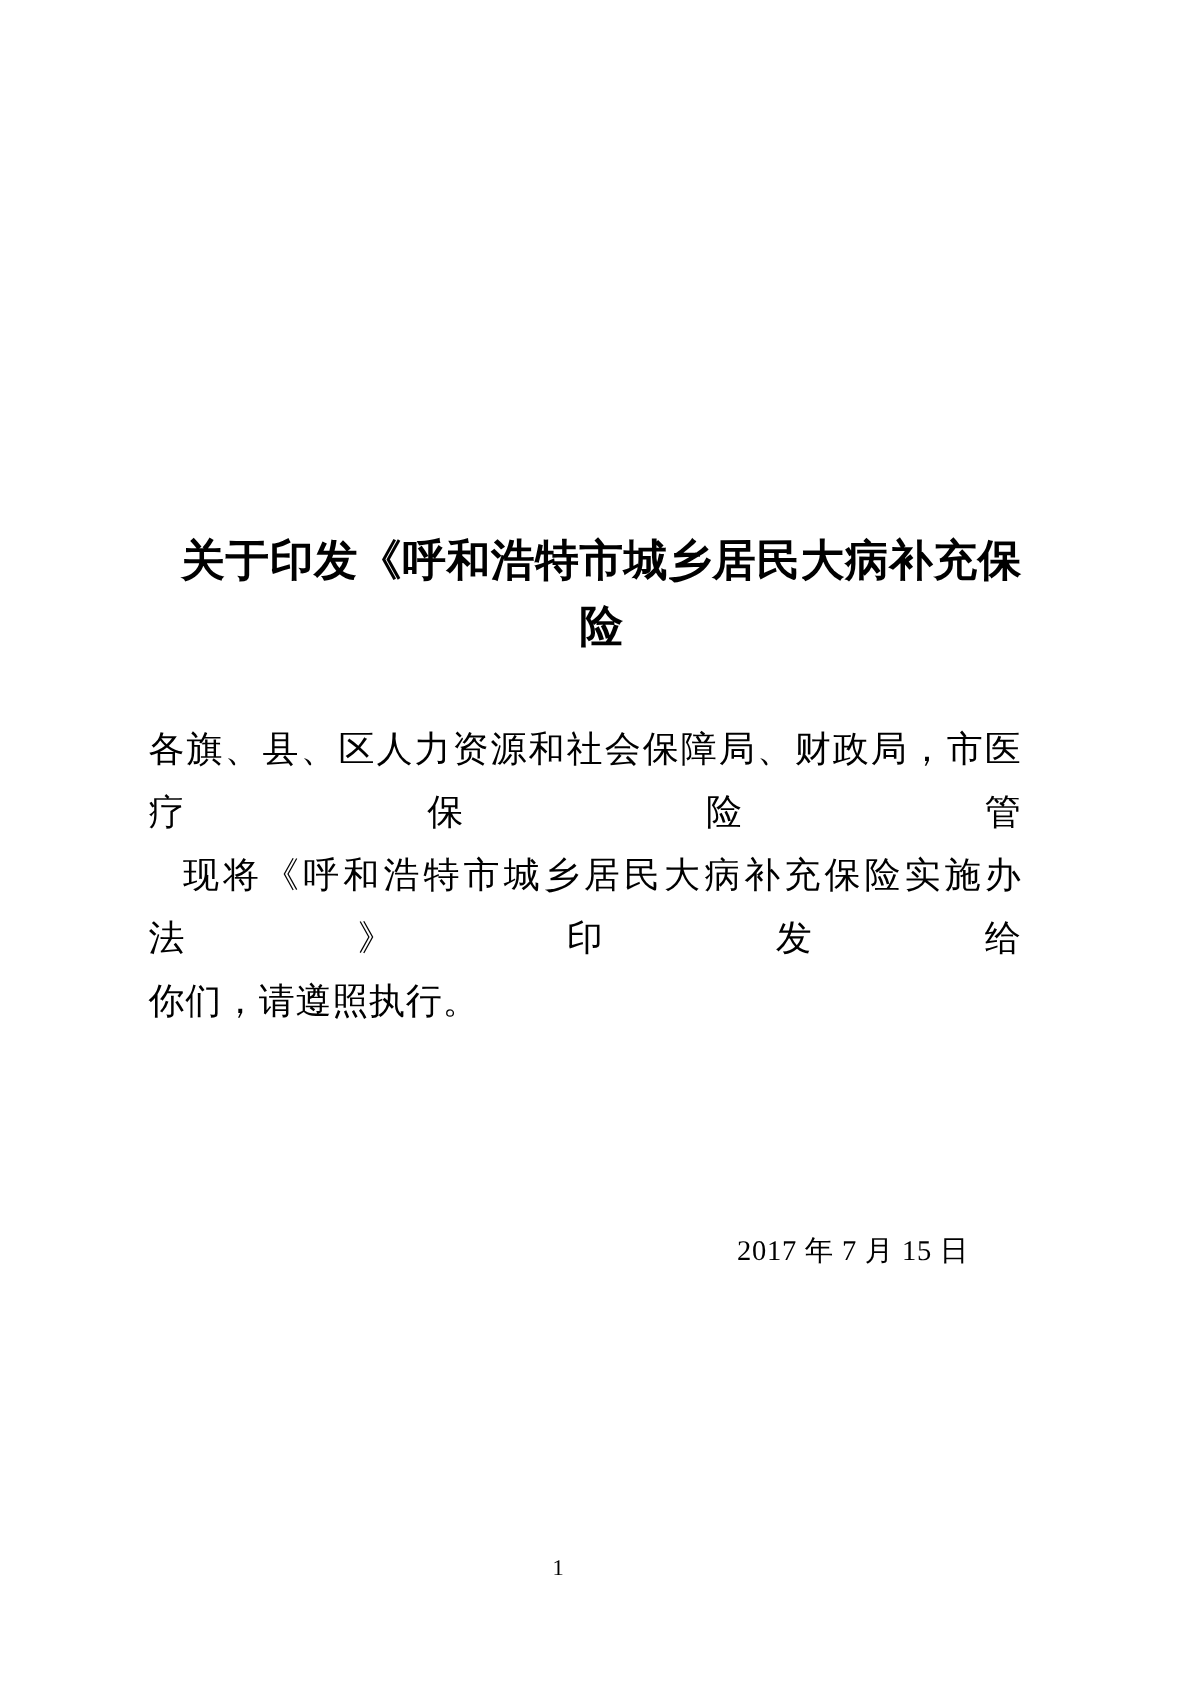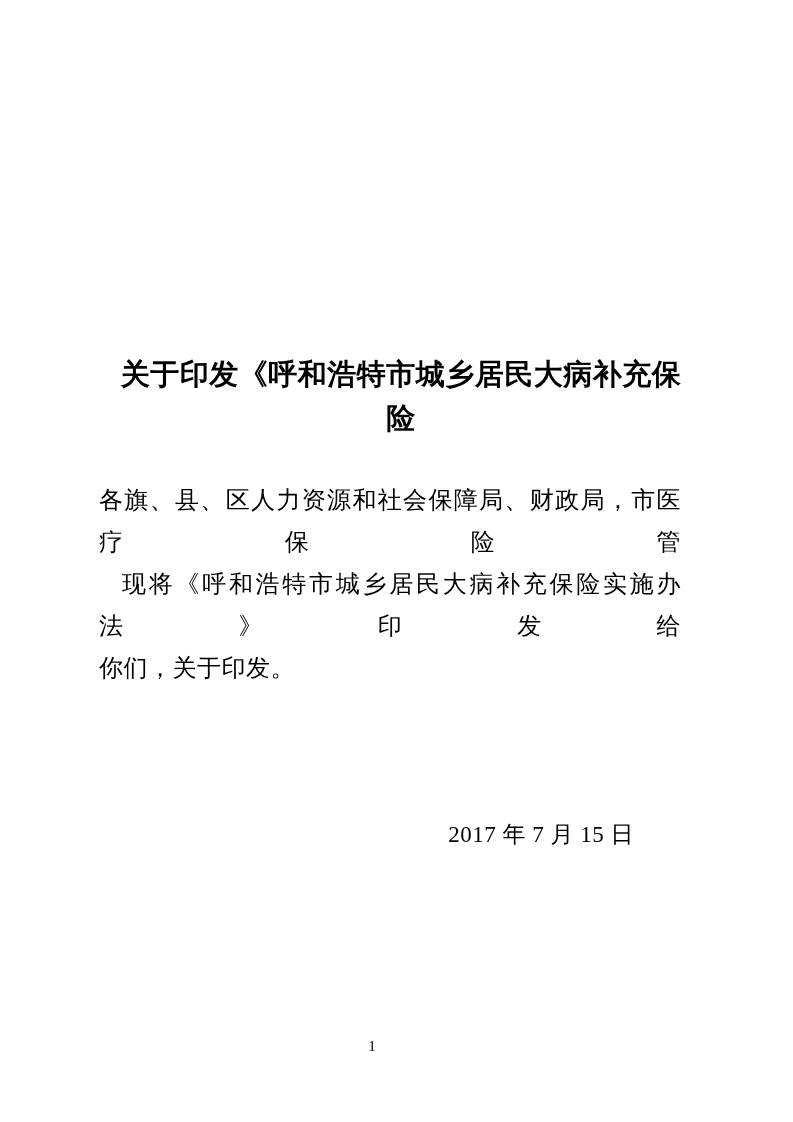--- a/index.html
+++ b/index.html
@@ -50,22 +50,22 @@
   }
   .doc-body .line.fill {
     text-align-last: justify;
   }
   .doc-body .line.indent {
     text-indent: 23px;
   }
   .doc-date {
     position: absolute;
     top: 814px;
-    right: 110px;
-    font-size: 23px;
+    right: 98px;
+    font-size: 19px;
     line-height: 42px;
     letter-spacing: 0.5px;
     text-align: left;
   }
   .page-footer {
     position: absolute;
     top: 1036px;
     left: 0;
     width: 100%;
     text-align: center;
@@ -81,21 +81,21 @@
   <h1 class="doc-title">
     <span class="line">关于印发《呼和浩特市城乡居民大病补充保险</span>
   </h1>
 
   <div class="doc-body">
     <p>
       <span class="line fill">各旗、县、区人力资源和社会保障局、财政局，市医疗保险管</span>
     </p>
     <p>
       <span class="line fill indent">现将《呼和浩特市城乡居民大病补充保险实施办法》印发给</span>
-      <span class="line">你们，关于印发。</span>
+      <span class="line">你们，请遵照执行。</span>
     </p>
   </div>
 
   <div class="doc-date">2017 年 7 月 15 日</div>
 
   <div class="page-footer">1</div>
 
 </div>
 
 </body></html>

